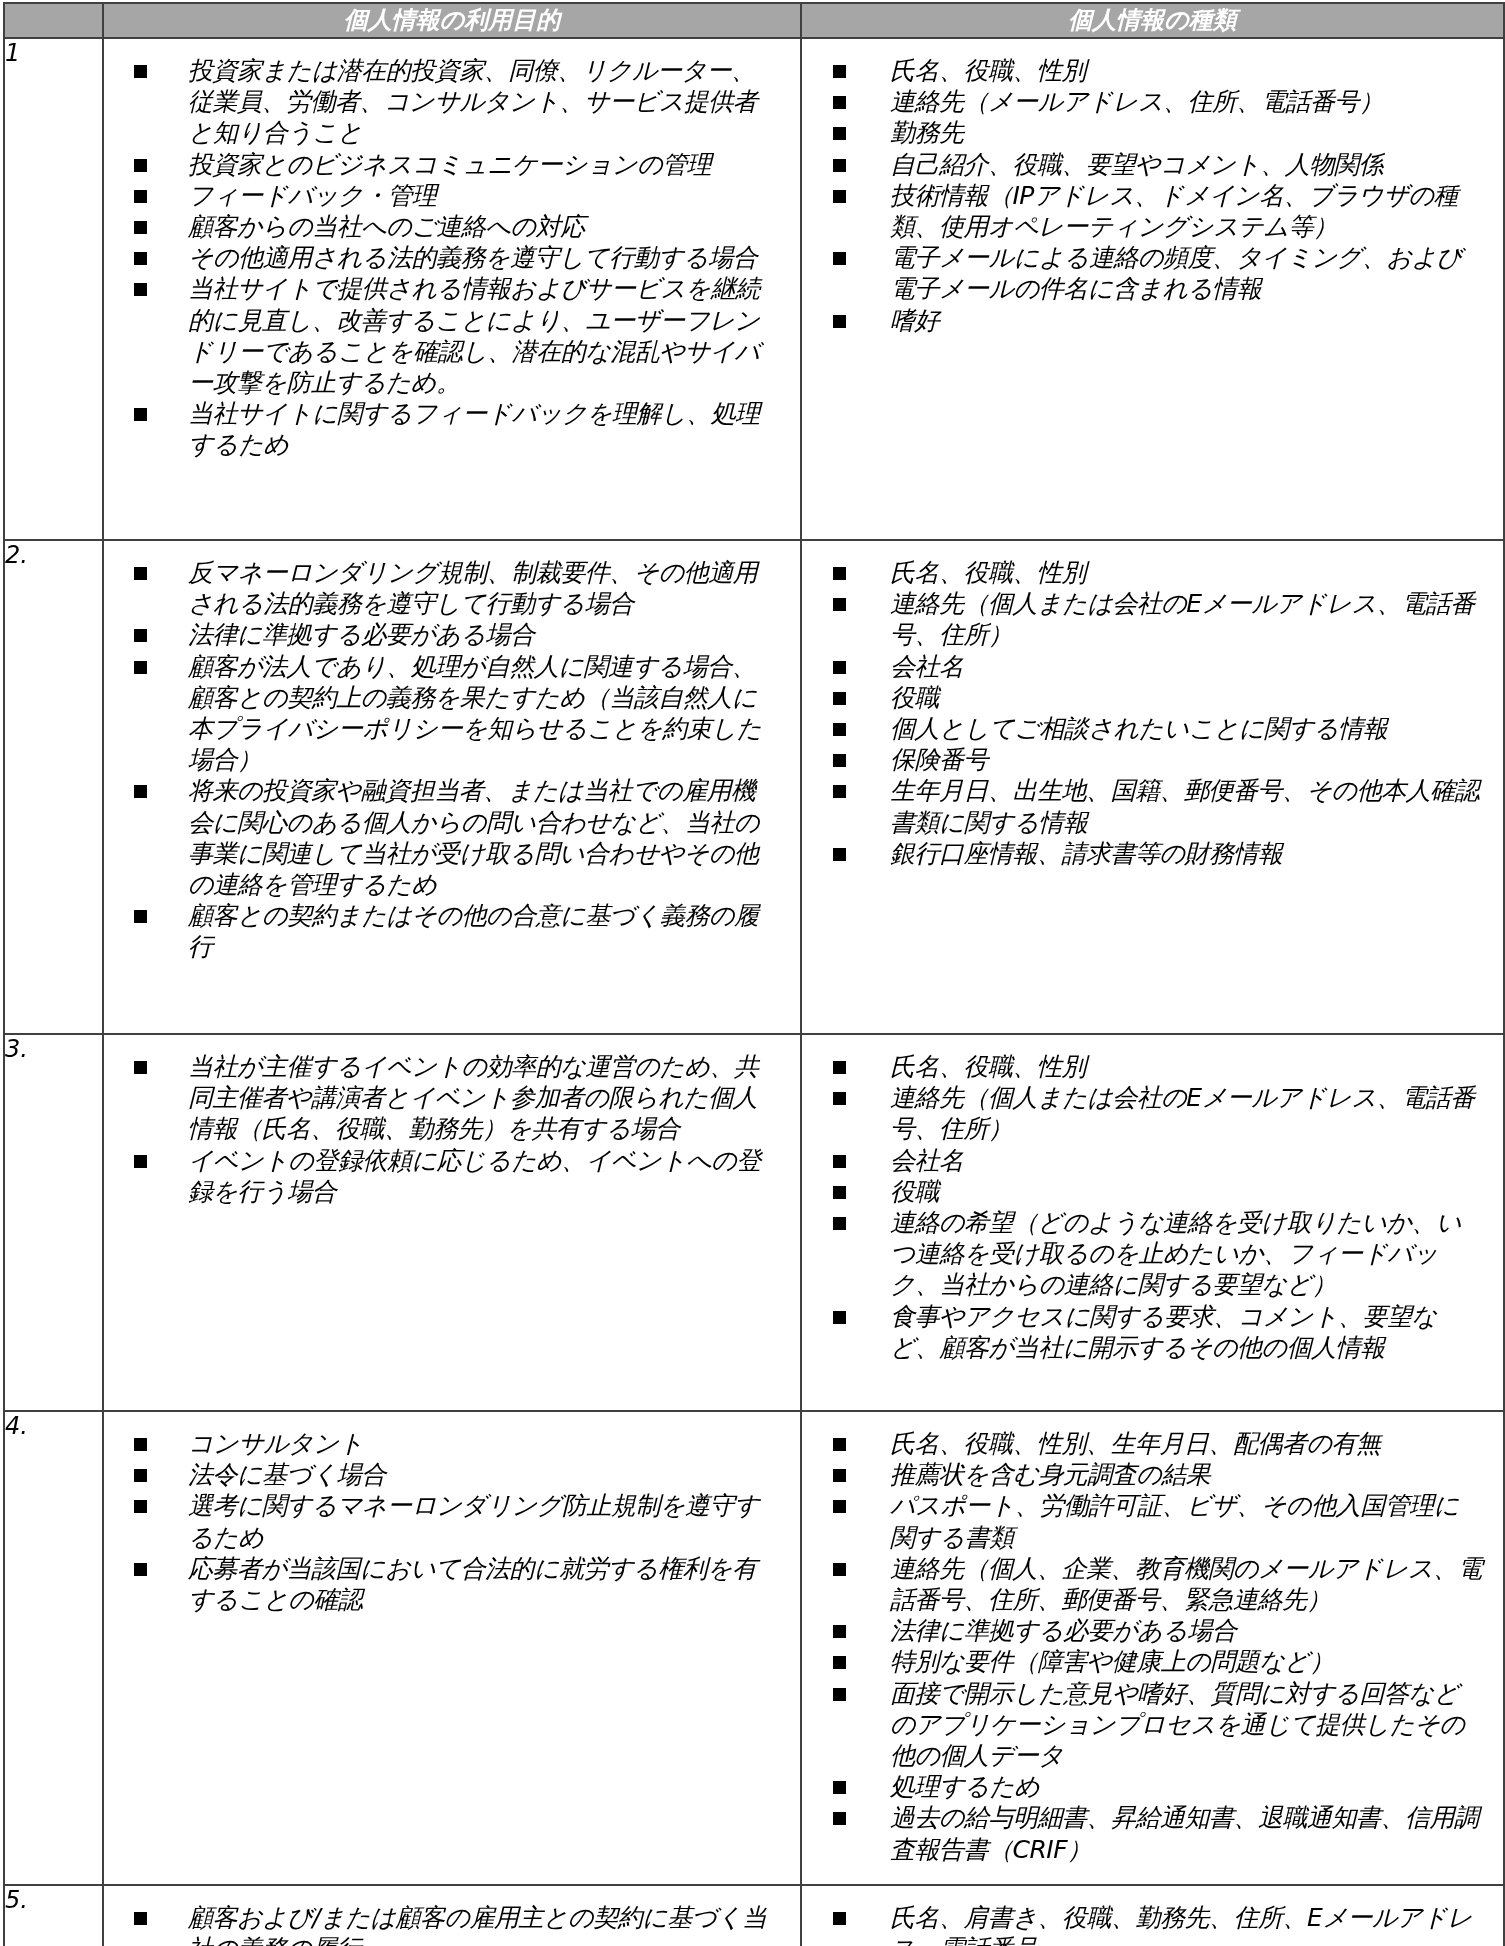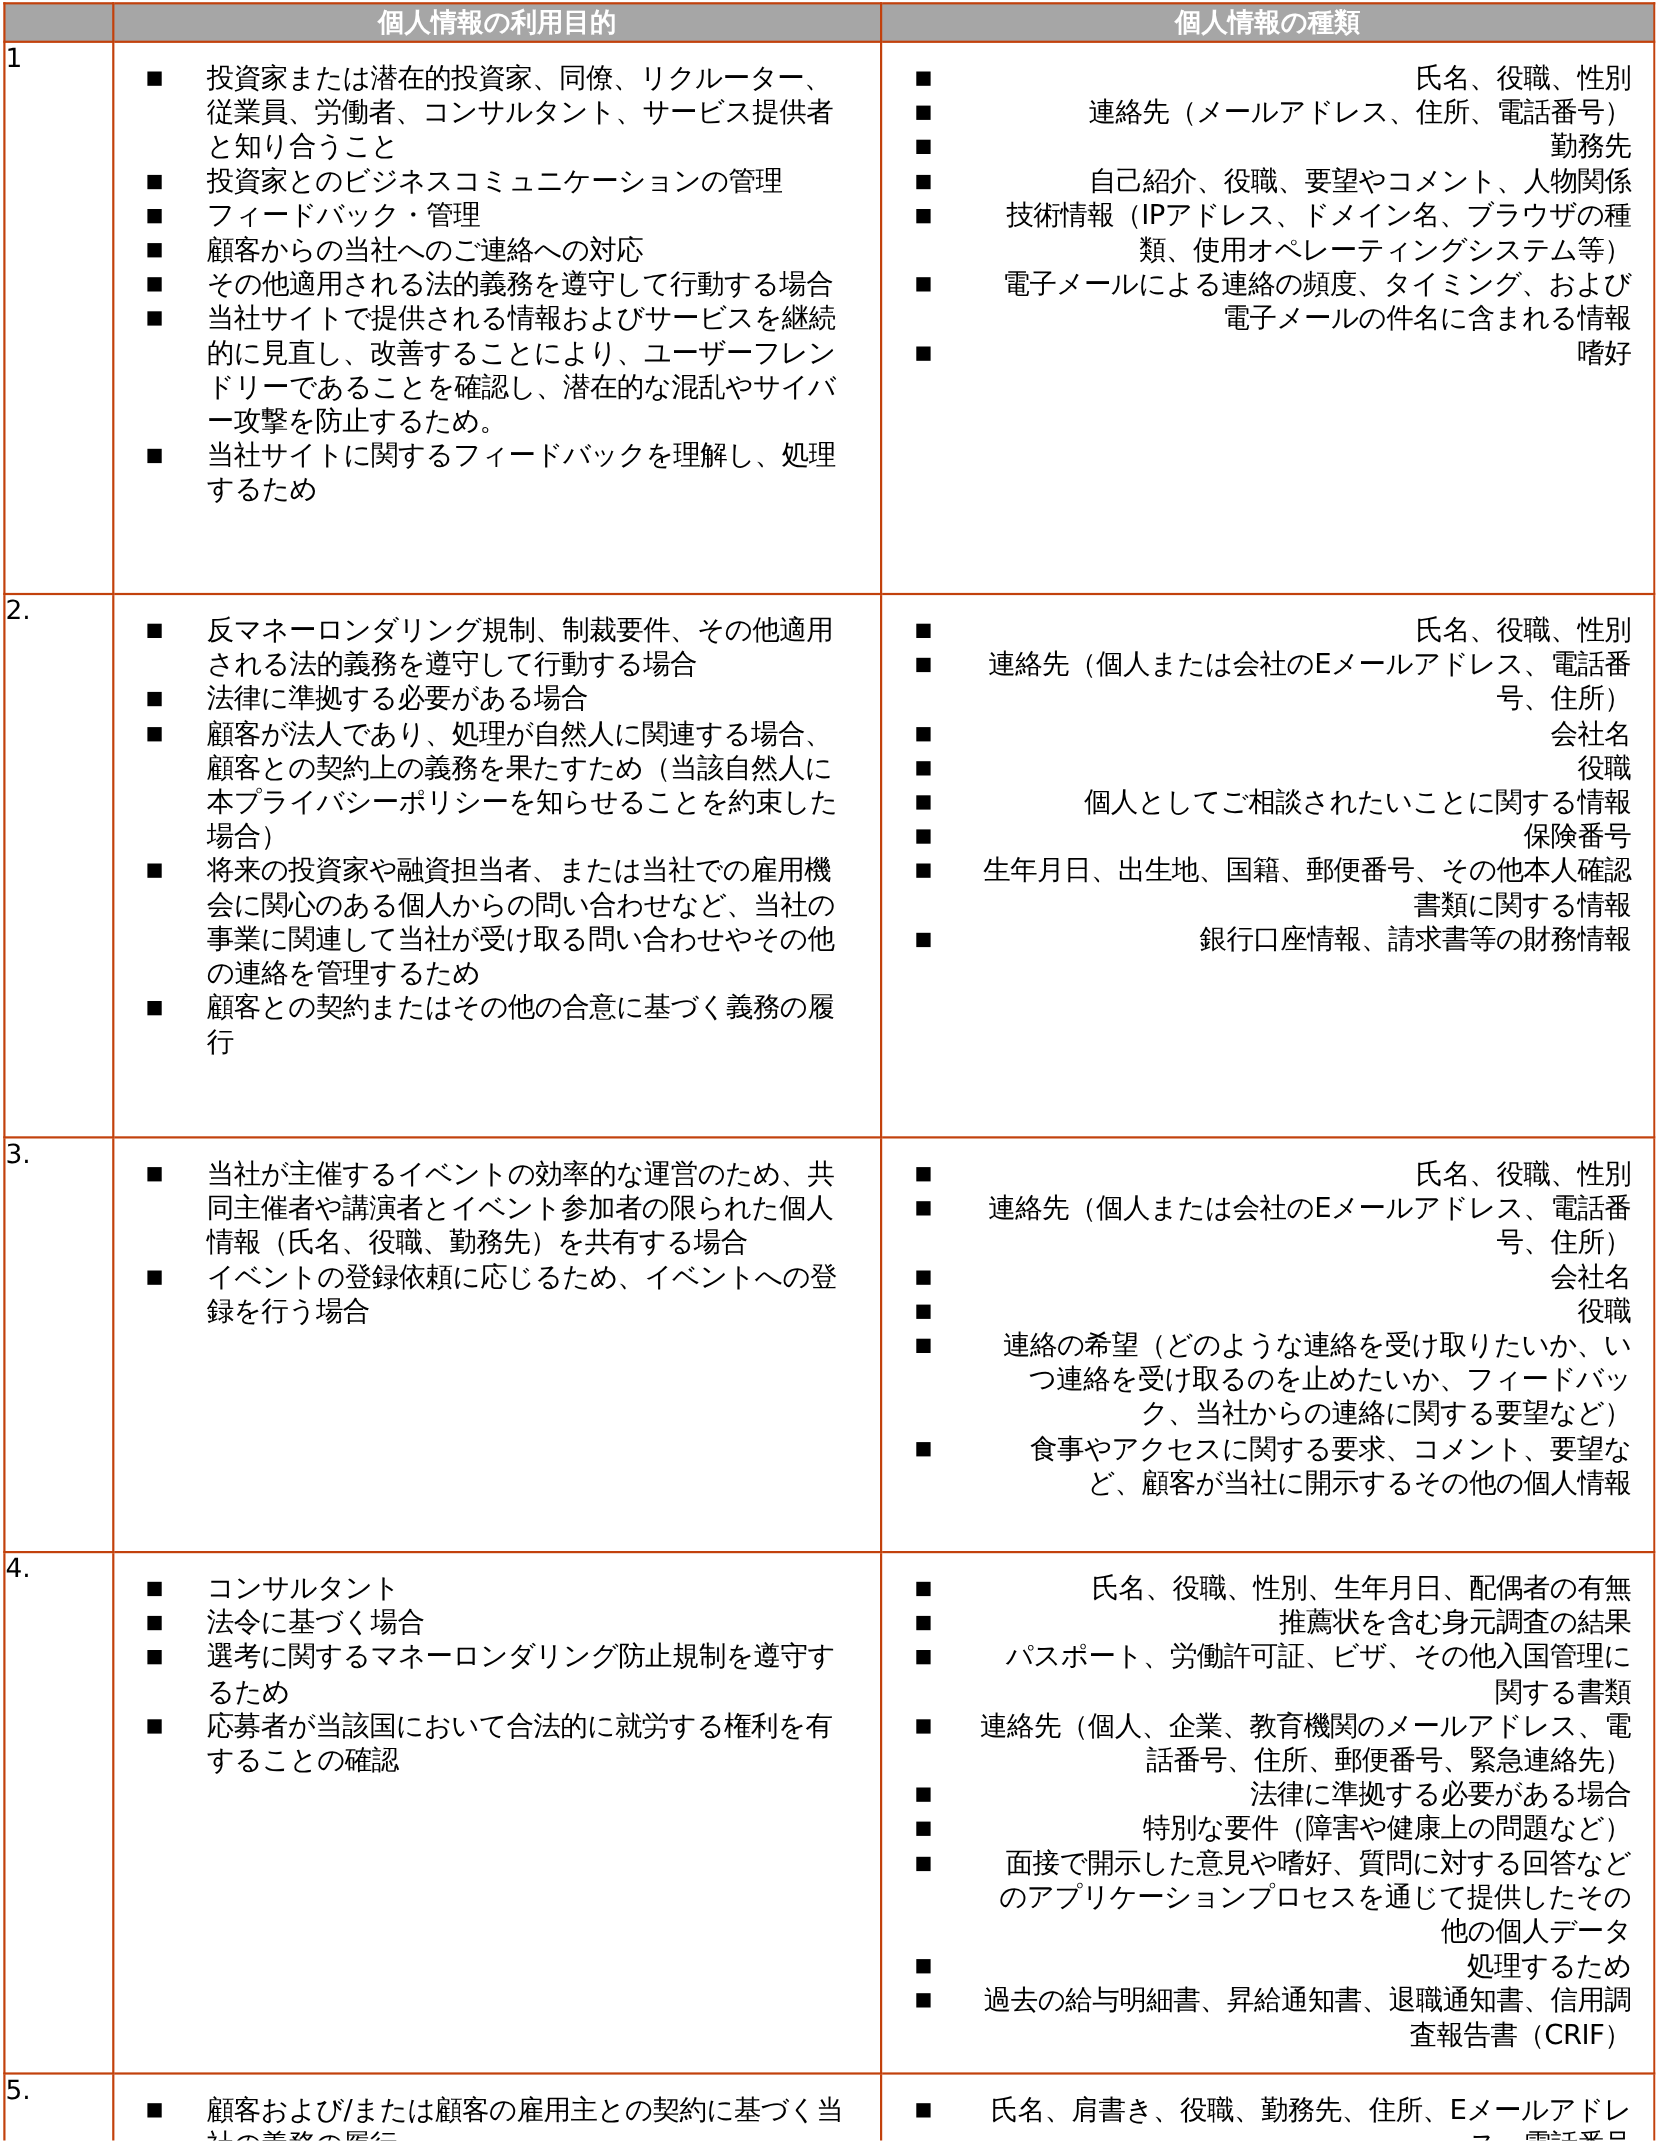--- a/index.html
+++ b/index.html
@@ -3,39 +3,39 @@
 <meta charset="utf-8">
 <style>
   html, body { margin: 0; padding: 0; background: #ffffff; }
   body { width: 1505px; height: 1946px; overflow: hidden; position: relative;
          font-family: "DejaVu Sans", "Liberation Sans", sans-serif; color: #000; }
   table.doc-table {
     position: absolute; left: 3px; top: 2px;
     width: 1500px; border-collapse: collapse; table-layout: fixed;
   }
   table.doc-table td, table.doc-table th {
-    border: 2px solid #c2410c; vertical-align: top; padding: 0;
+    border: 2px solid #404040; vertical-align: top; padding: 0; font-style: italic;
   }
   col.c-num { width: 99px; }
   col.c-purpose { width: 698px; }
   col.c-types { width: 703px; }
   thead th {
     background: #a6a6a6; color: #ffffff; font-weight: bold;
     font-size: 24px; height: 33px; line-height: 33px; text-align: center;
   }
   td.num {
     font-size: 24px; line-height: 28px; padding: 4px 0 0 20px;
   }
   ul.bullets { list-style: none; margin: 12px; padding: 4px 4px 0 0; }
   ul.bullets li {
     position: relative; font-size: 25px; line-height: 31.2px;
     letter-spacing: -0.5px;
   }
   td.purpose ul.bullets li { padding-left: 72px; padding-right: 14px; }
-  td.types ul.bullets li { padding-left: 76px; padding-right: 4px; text-align: right; }
+  td.types ul.bullets li { padding-left: 76px; padding-right: 4px; }
   .bullet-icon {
     position: absolute; top: 10px; width: 13px; height: 13px; background: #000;
   }
   td.purpose .bullet-icon { left: 18px; }
   td.types .bullet-icon { left: 19px; }
   tr.r1 td { height: 500px; }
   tr.r2 td { height: 492px; }
   tr.r3 td { height: 375px; }
   tr.r4 td { height: 472px; }
   tr.r5 td { height: 58px; }

